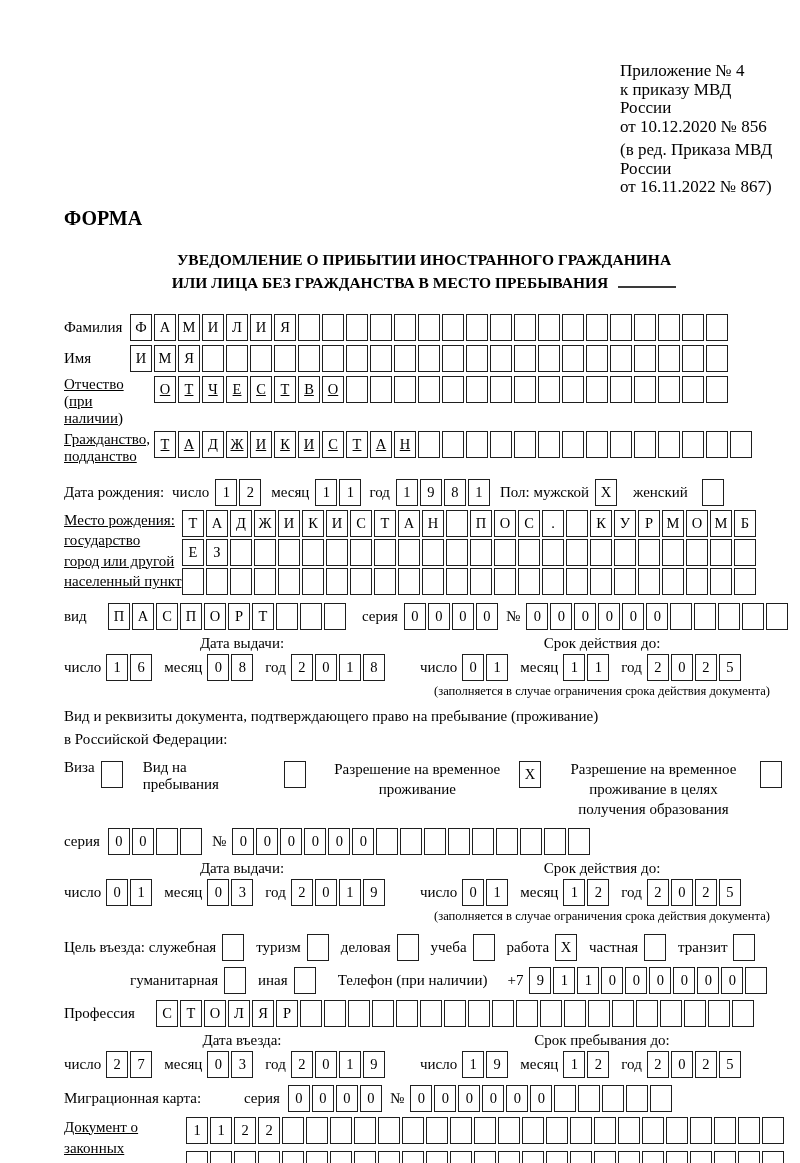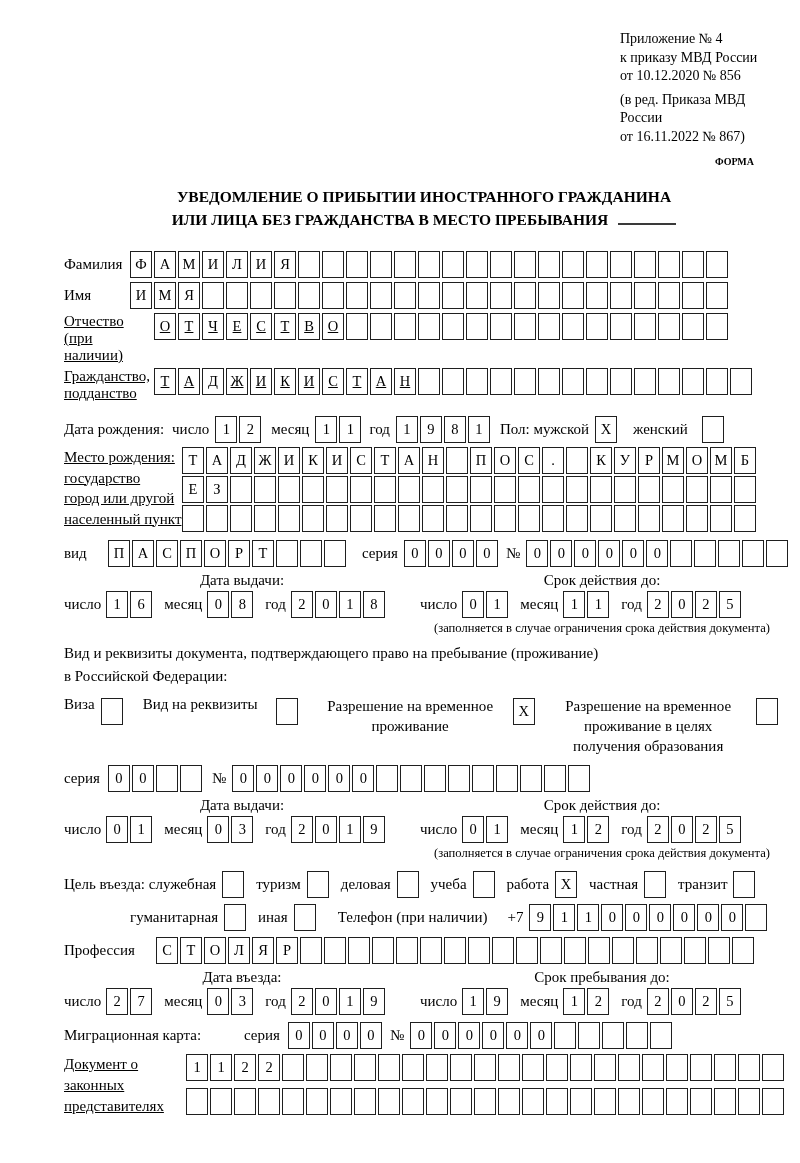--- a/index.html
+++ b/index.html
@@ -5,23 +5,23 @@
   * { box-sizing: border-box; }
   html, body { margin: 0; padding: 0; }
   body {
     width: 800px; height: 1163px;
     background: #ffffff; color: #000;
     font-family: "Liberation Serif", "DejaVu Serif", serif;
     font-size: 15px;
   }
   .page { width: 800px; height: 1163px; padding: 30px 16px 0 64px; position: relative; overflow: hidden; }
 
-  .hdr { margin-left: 556px; font-size: 14px; line-height: 18.5px; }
+  .hdr { margin-left: 556px; font-size: 17px; line-height: 18.5px; margin-top: 32px; }
   .hdr-group2 { margin-top: 5px; }
-  .forma { font-weight: bold; text-align: right; margin: 10px 30px 0 0; font-size: 10px; }
+  .forma { font-weight: bold; text-align: left; margin: 10px 30px 0 0; font-size: 20px; }
 
   .title { text-align: center; font-weight: bold; font-size: 15.5px; line-height: 23px; margin-top: 18px; }
   .blank-line { display: inline-block; width: 58px; border-bottom: 2px solid #3a3a3a; height: 12px; margin-left: 10px; }
 
   .sec { font-weight: bold; font-size: 14px; text-align: center; margin-top: 22px; }
 
   .row { display: flex; align-items: center; margin-top: 4px; }
   .row.top { align-items: flex-start; text-decoration: underline; }
   .lbl { flex: 0 0 auto; }
   .w66 { width: 66px; }
@@ -425,21 +425,21 @@
   <div class="intro">
     <div>Вид и реквизиты документа, подтверждающего право на пребывание (проживание)</div>
     <div>в Российской Федерации:</div>
   </div>
 
   <div class="permits">
     <span>Виза</span>
     <span class="boxes ml6">
         <span class="cell"></span>
       </span>
-    <span class="ml18">Вид на реквизиты</span>
+    <span class="ml18">Вид на пребывания</span>
     <span class="boxes ml18">
         <span class="cell"></span>
       </span>
     <span class="plc w185 ml18">Разрешение на временное проживание</span>
     <span class="boxes ml10">
         <span class="cell">X</span>
       </span>
     <span class="plc w195 ml14">Разрешение на временное проживание в целях получения образования</span>
     <span class="boxes ml10">
         <span class="cell"></span>

